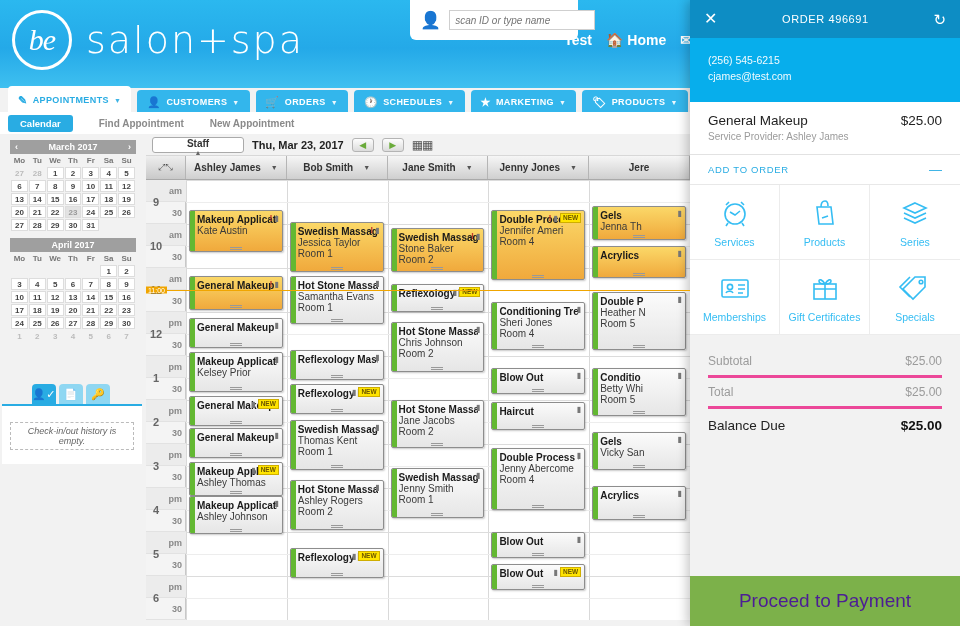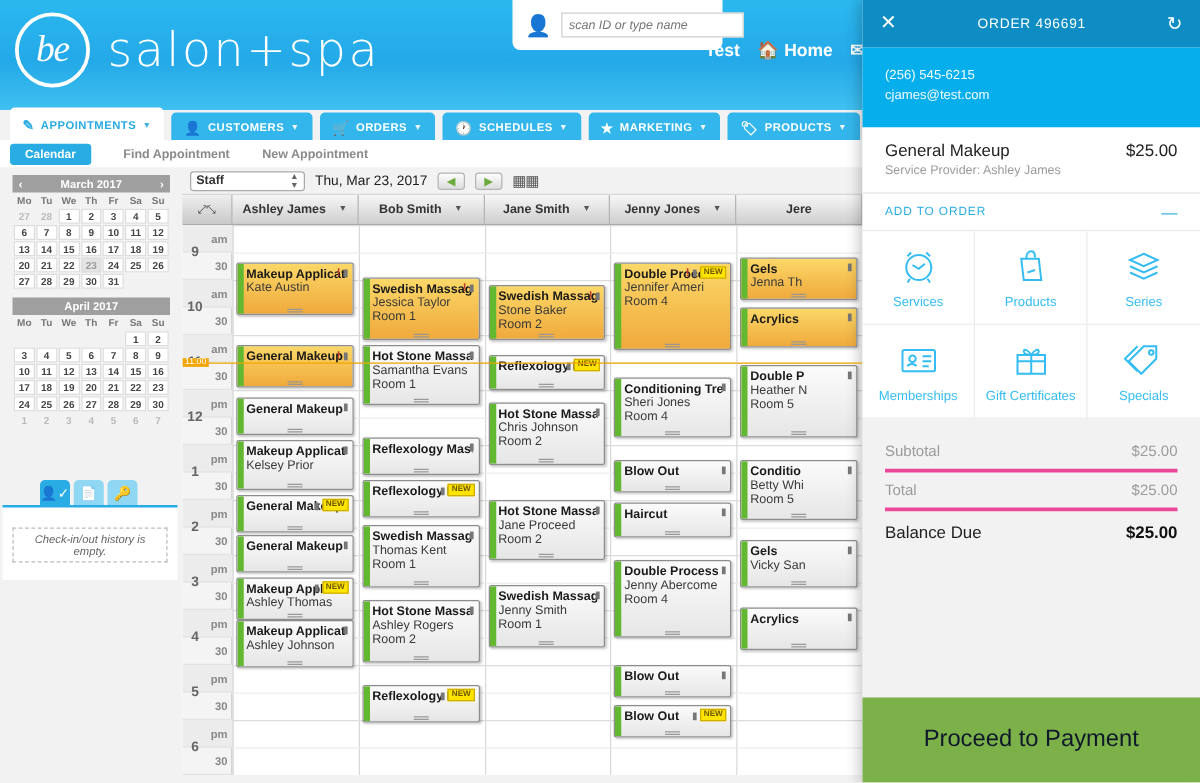--- a/index.html
+++ b/index.html
@@ -102,24 +102,24 @@
 
   
   .caltool{
     position:absolute; left:146px; top:134px; width:544px; height:22px;
     background:#f2f2f2; display:flex; align-items:center; gap:8px; padding-left:6px;
     border-bottom:1px solid #d8d8d8;
   }
   .selstaff{
     width:92px; height:16px; border:1px solid #aaa; border-radius:3px; background:#fff;
     font-size:10px; font-weight:bold; display:flex; align-items:center;
-    justify-content:space-between; padding:0 4px; cursor:pointer;
+    justify-content:space-between; padding:0 4px; cursor:pointer;flex-direction:column;
   }
   .selstaff .sp{ color:#666; font-size:7px; line-height:7px; }
-  .caldate{ font-size:11px; font-weight:normal; color:#222; }
+  .caldate{ font-size:11px; font-weight:bold; color:#222; }
   .navbtn{
     width:22px;height:14px;border-radius:3px;border:1px solid #b4b4b4;
     background:linear-gradient(180deg,#fdfdfd,#dcdcdc);
     display:flex;align-items:center;justify-content:center;color:#6aab3a;font-size:9px;cursor:pointer;
   }
   .gridicon{ color:#555; font-size:12px; cursor:pointer; letter-spacing:-1px;}
 
   
   .calhead{
     position:absolute; left:146px; top:156px; width:544px; height:24px;
@@ -233,21 +233,21 @@
   .tile .tl{ font-size:10.5px; color:#35bdf3; }
   .tile svg{ display:block; }
   .totals{ background:#f2f2f2; padding:12px 18px 0; flex:1; }
   .trow{ display:flex; justify-content:space-between; padding:7px 0; border-bottom:3px solid #ec4899; }
   .trow .k{ font-size:12px; color:#9b9b9b; }
   .trow .v{ font-size:12px; color:#9b9b9b; }
   .trow.bal{ border-bottom:none; padding-top:9px; }
   .trow.bal .k{ color:#222; font-size:13.5px; }
   .trow.bal .v{ color:#111; font-size:13.5px; font-weight:bold; }
   .pay{
-    height:68px; background:#7cb14a; color:#0f172a; display:flex;
+    height:50px; background:#7cb14a; color:#4c1d95; display:flex;
     align-items:center; justify-content:center; font-size:19px; cursor:pointer;
   }
 </style>
 </head>
 <body>
 
 <div class="topbar">
   <div class="logo-wrap">
     <div class="logo-mark">be</div>
     <div class="logo-text">salon+spa</div>
@@ -763,21 +763,21 @@
         <div class="ttl">Hot Stone Massage</div>
         <div class="who">Chris Johnson</div>
         <div class="rm">Room 2</div>
         <div class="grip"></div>
       </div>
       <div class="appt" style="left: 204.6px; width: 93.8px; top: 220px; height: 48px;">
         <div class="marks">
           <span class="note">▮</span>
         </div>
         <div class="ttl">Hot Stone Massage</div>
-        <div class="who">Jane Proceed</div>
+        <div class="who">Jane Jacobs</div>
         <div class="rm">Room 2</div>
         <div class="grip"></div>
       </div>
       <div class="appt" style="left: 204.6px; width: 93.8px; top: 288px; height: 50px;">
         <div class="marks">
           <span class="note">▮</span>
         </div>
         <div class="ttl">Swedish Massage</div>
         <div class="who">Jenny Smith</div>
         <div class="rm">Room 1</div>

